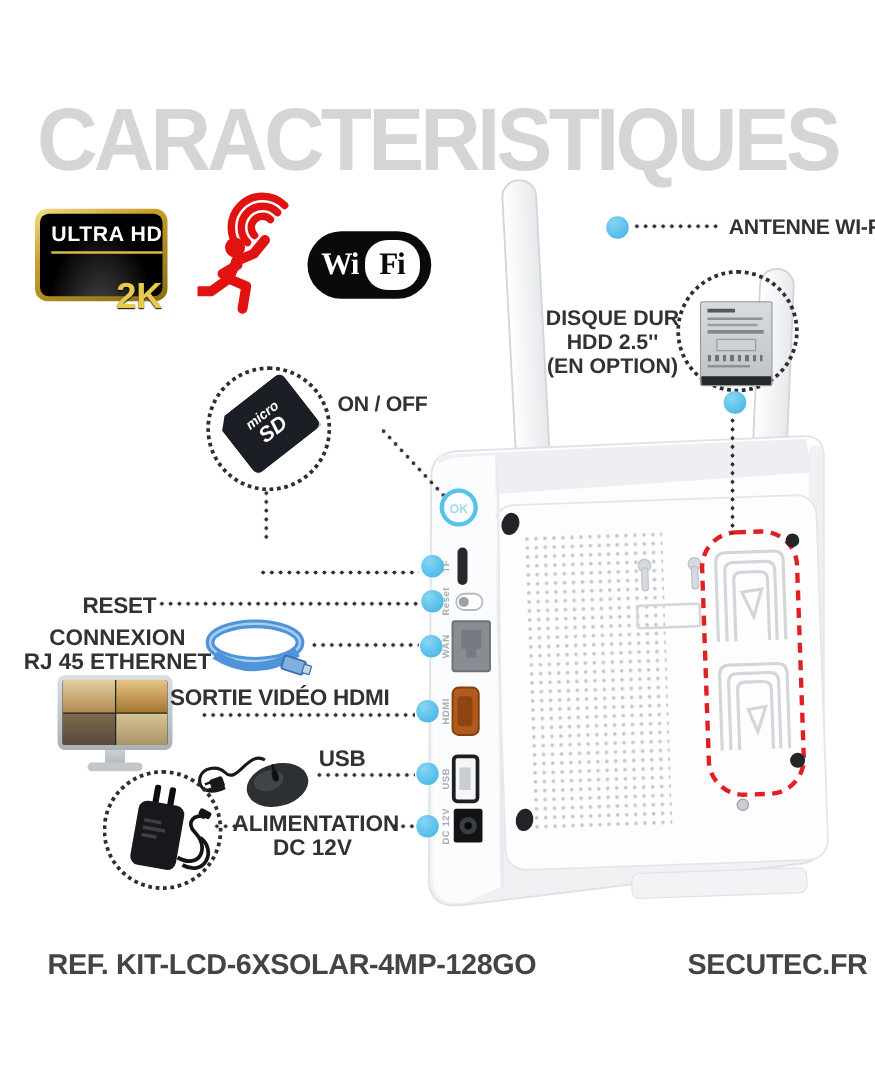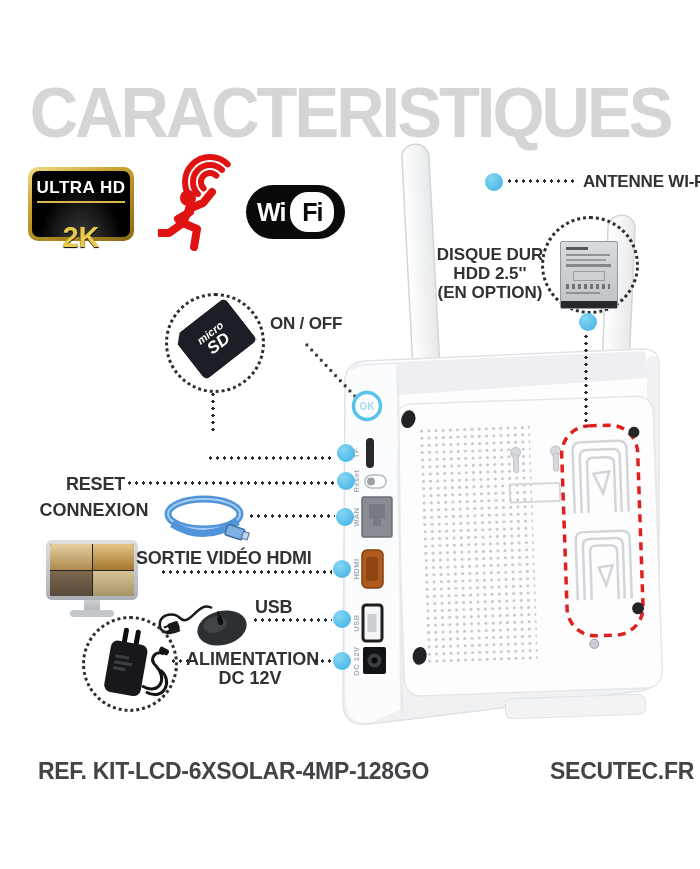--- a/index.html
+++ b/index.html
@@ -22,28 +22,28 @@
       background-size:4px 7px;background-repeat:repeat-y;}
   .dcircle{position:absolute;border:3px dotted #2c2e31;border-radius:50%;}
   .bdot{position:absolute;width:18px;height:18px;border-radius:50%;
         background:radial-gradient(circle at 35% 30%,#85d6f3,#3cb0e4);}
   
   .uhd{position:absolute;left:28px;top:167px;width:106px;height:74px;border-radius:10px;
        background:linear-gradient(155deg,#f3dd8a 0%,#caa12d 35%,#8a6a14 100%);
        box-sizing:border-box;padding:4px;}
   .uhd-in{width:100%;height:100%;border-radius:7px;box-sizing:border-box;
        background:radial-gradient(ellipse at 50% 130%,#4b4b4b,#000 62%);
-       display:flex;flex-direction:column;align-items:center;}
+       display:flex;flex-direction:column;align-items:flex-end;}
   .uhd-top{color:#fff;font-weight:700;font-size:17px;letter-spacing:.5px;margin-top:7px;
        padding-bottom:3px;border-bottom:2px solid #d9b84a;}
   .uhd-2k{color:#e9c94b;font-weight:700;font-size:29px;margin-top:18px;
        text-shadow:0 1px 1px #000;}
   
   .wifi{position:absolute;left:246px;top:185px;width:99px;height:54px;background:#0a0a0a;
-        border-radius:27px;display:flex;align-items:center;}
+        border-radius:27px;display:flex;align-items:center;font-family:Liberation Serif, serif;}
   .wifi-wi{color:#fff;font-weight:800;font-size:25px;margin-left:11px;letter-spacing:-1px;}
   .wifi-fi{margin-left:5px;width:44px;height:40px;background:#fff;border-radius:18px;
         display:flex;align-items:center;justify-content:center;color:#0a0a0a;
         font-weight:800;font-size:25px;letter-spacing:-1px;}
   
   .msd{position:absolute;left:182px;top:312px;width:66px;height:54px;background:#1b1e24;
        border-radius:6px;transform:rotate(-38deg);
        clip-path:polygon(0 16%,14% 0,100% 0,100% 100%,0 100%);
        display:flex;flex-direction:column;align-items:center;justify-content:center;
        box-shadow:2px 3px 4px rgba(0,0,0,.25);}
@@ -257,20 +257,21 @@
 
   <div class="dh" style="left:207px;top:456px;width:128px;"></div>
   <div class="bdot" style="left:337px;top:444px;"></div>
 
   <div class="lbl lbl-lg" style="left:66px;top:474px;">RESET</div>
   <div class="dh" style="left:126px;top:481px;width:209px;"></div>
   <div class="bdot" style="left:337px;top:472px;"></div>
 
   <div class="lbl2" style="left:18px;top:501px;width:152px;font-size:18px;">
     <div>CONNEXION</div>
+    <div>RJ 45 ETHERNET</div>
   </div>
   <svg class="svgabs" style="left:158px;top:490px;" width="95" height="62" viewBox="0 0 95 62">
     <ellipse cx="46" cy="24" rx="36" ry="15" fill="none" stroke="#4f93d8" stroke-width="7"></ellipse>
     <ellipse cx="46" cy="24" rx="36" ry="15" fill="none" stroke="#a8cdf0" stroke-width="2"></ellipse>
     <path d="M14 34 Q46 54 80 32" fill="none" stroke="#4f93d8" stroke-width="7"></path>
     <g transform="rotate(18 78 42)">
       <rect x="68" y="37" width="18" height="11" rx="2" fill="#7fb0e0" stroke="#3f6fa8" stroke-width="1.5"></rect>
       <rect x="85" y="39" width="6" height="7" fill="#c9d6e4" stroke="#3f6fa8"></rect>
     </g>
   </svg>

